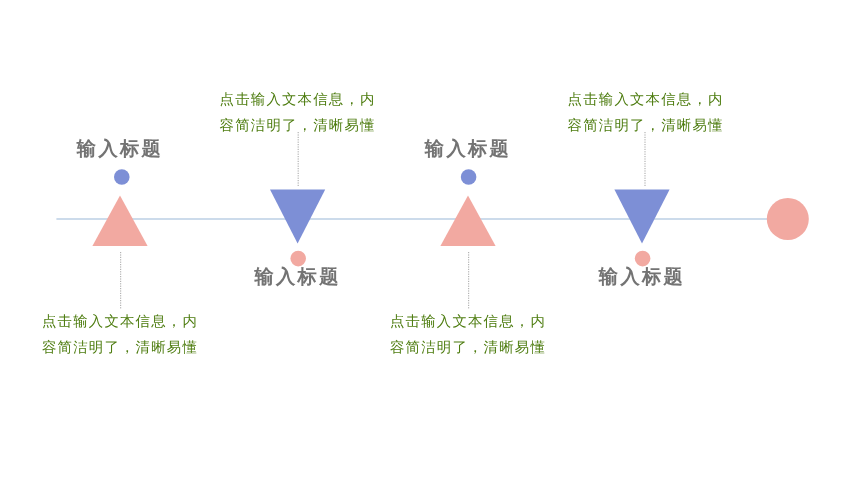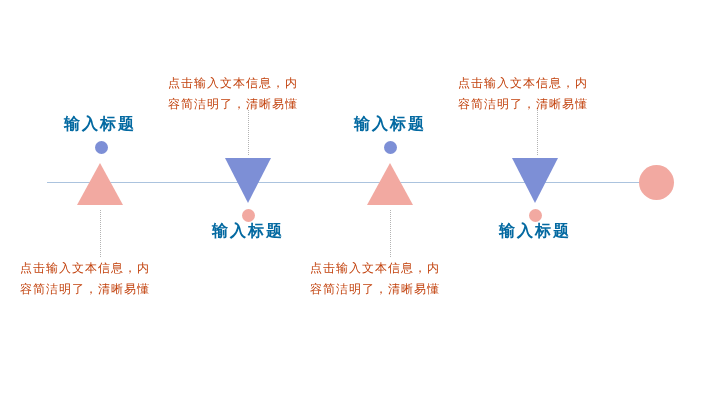--- a/index.html
+++ b/index.html
@@ -17,23 +17,23 @@
             border-left:23px solid transparent; border-right:23px solid transparent;
             border-top:45px solid #7d8fd6; }
 
   .dot { position:absolute; width:13px; height:13px; border-radius:50%; }
   .dot-blue { background:#7d8fd6; }
   .dot-pink { background:#f2a9a1; }
 
   .dotted { position:absolute; width:0; border-left:1px dotted #b3b3b3; }
 
   .item-title { position:absolute; width:130px; text-align:center; font-weight:bold;
-                font-size:16px; letter-spacing:2px; color:#0369a1; }
-  .item-body { position:absolute; width:160px; text-align:left; font-size:12px;
-               letter-spacing:1px; color:#c2410c; line-height:21px; }
+                font-size:16px; letter-spacing:2px; color:#737373; }
+  .item-body { position:absolute; width:160px; text-align:center; font-size:12px;
+               letter-spacing:1px; color:#4d7c0f; line-height:21px; }
 
   
   .t1-title { left:35px;  top:114px; }
   .t1-dot   { left:95px;  top:141px; }
   .t1-tri   { left:77px;  top:163px; }
   .t1-line  { left:100px; top:210px; height:47px; }
   .t1-body  { left:20px;  top:258px; }
 
   
   .t2-body  { left:168px; top:73px; }

